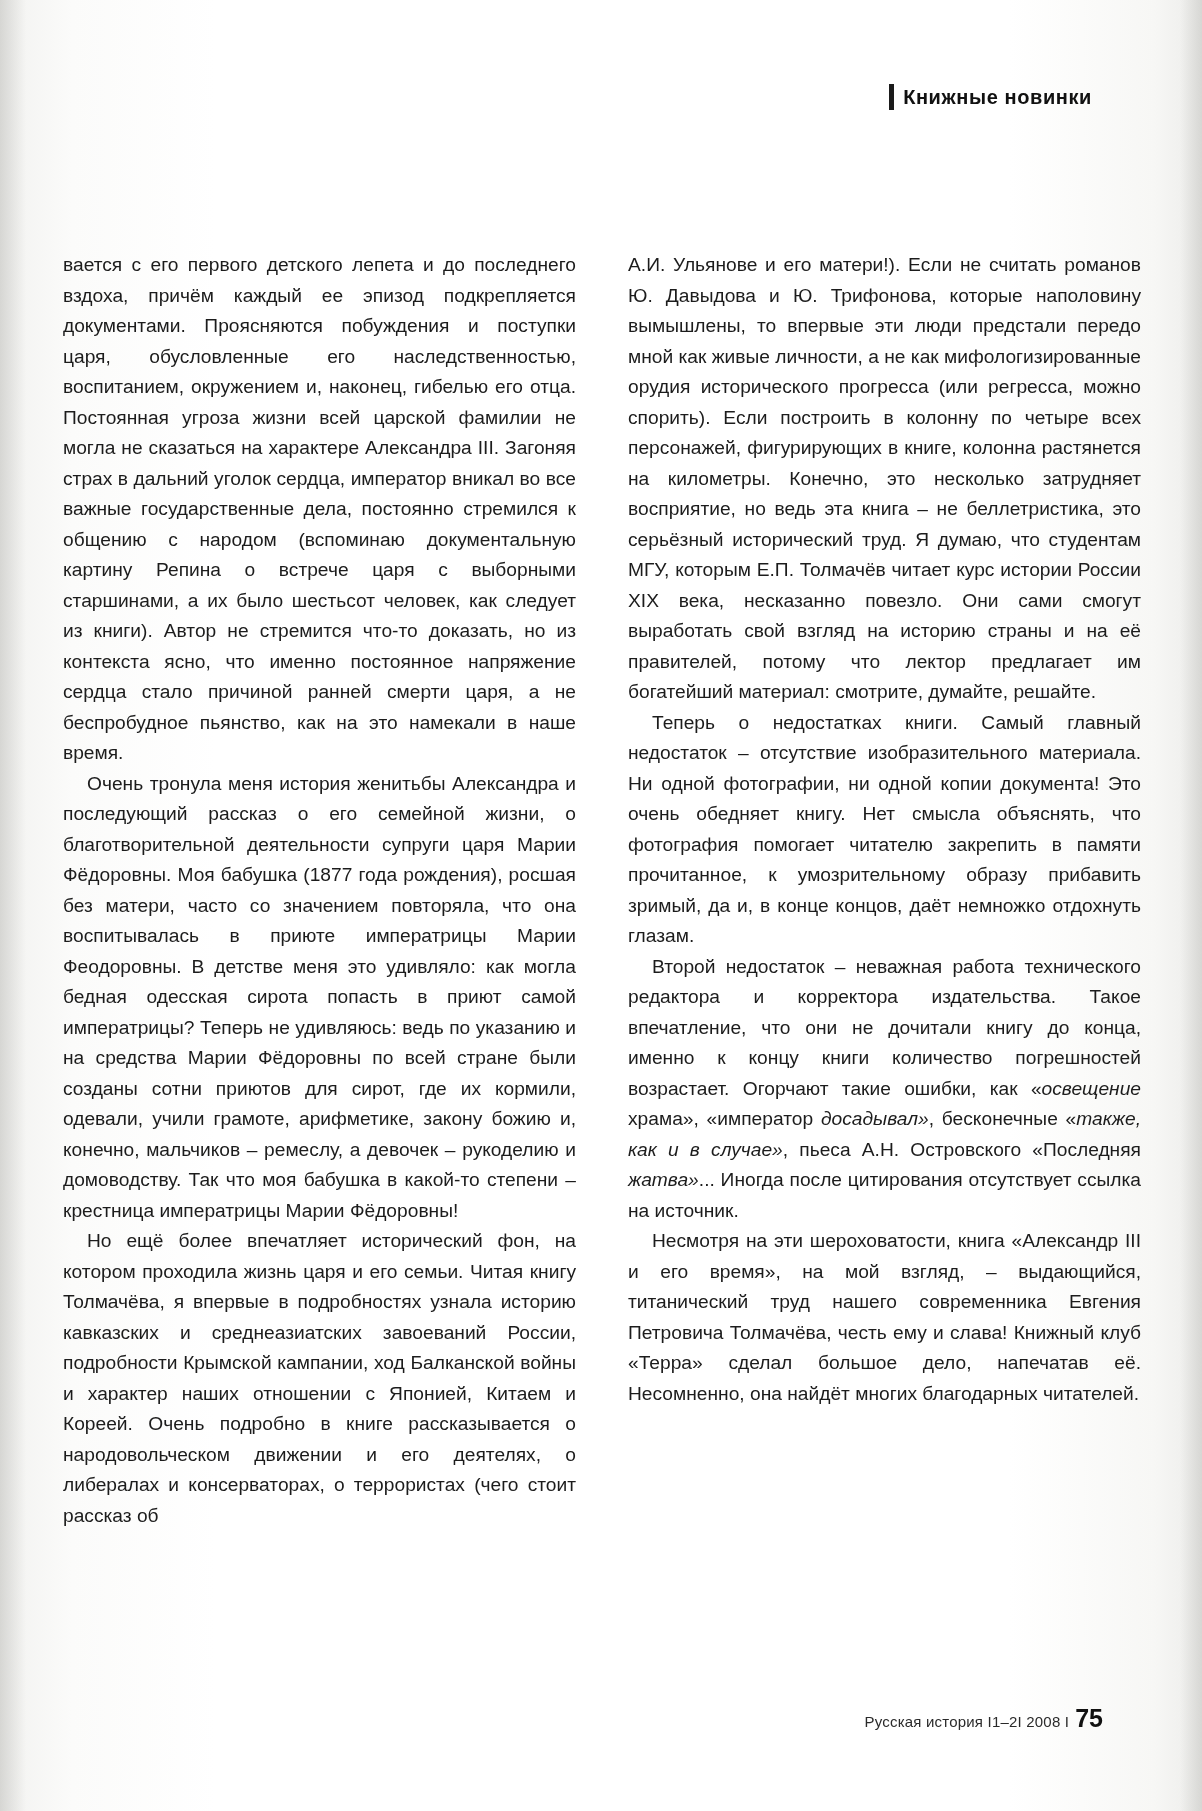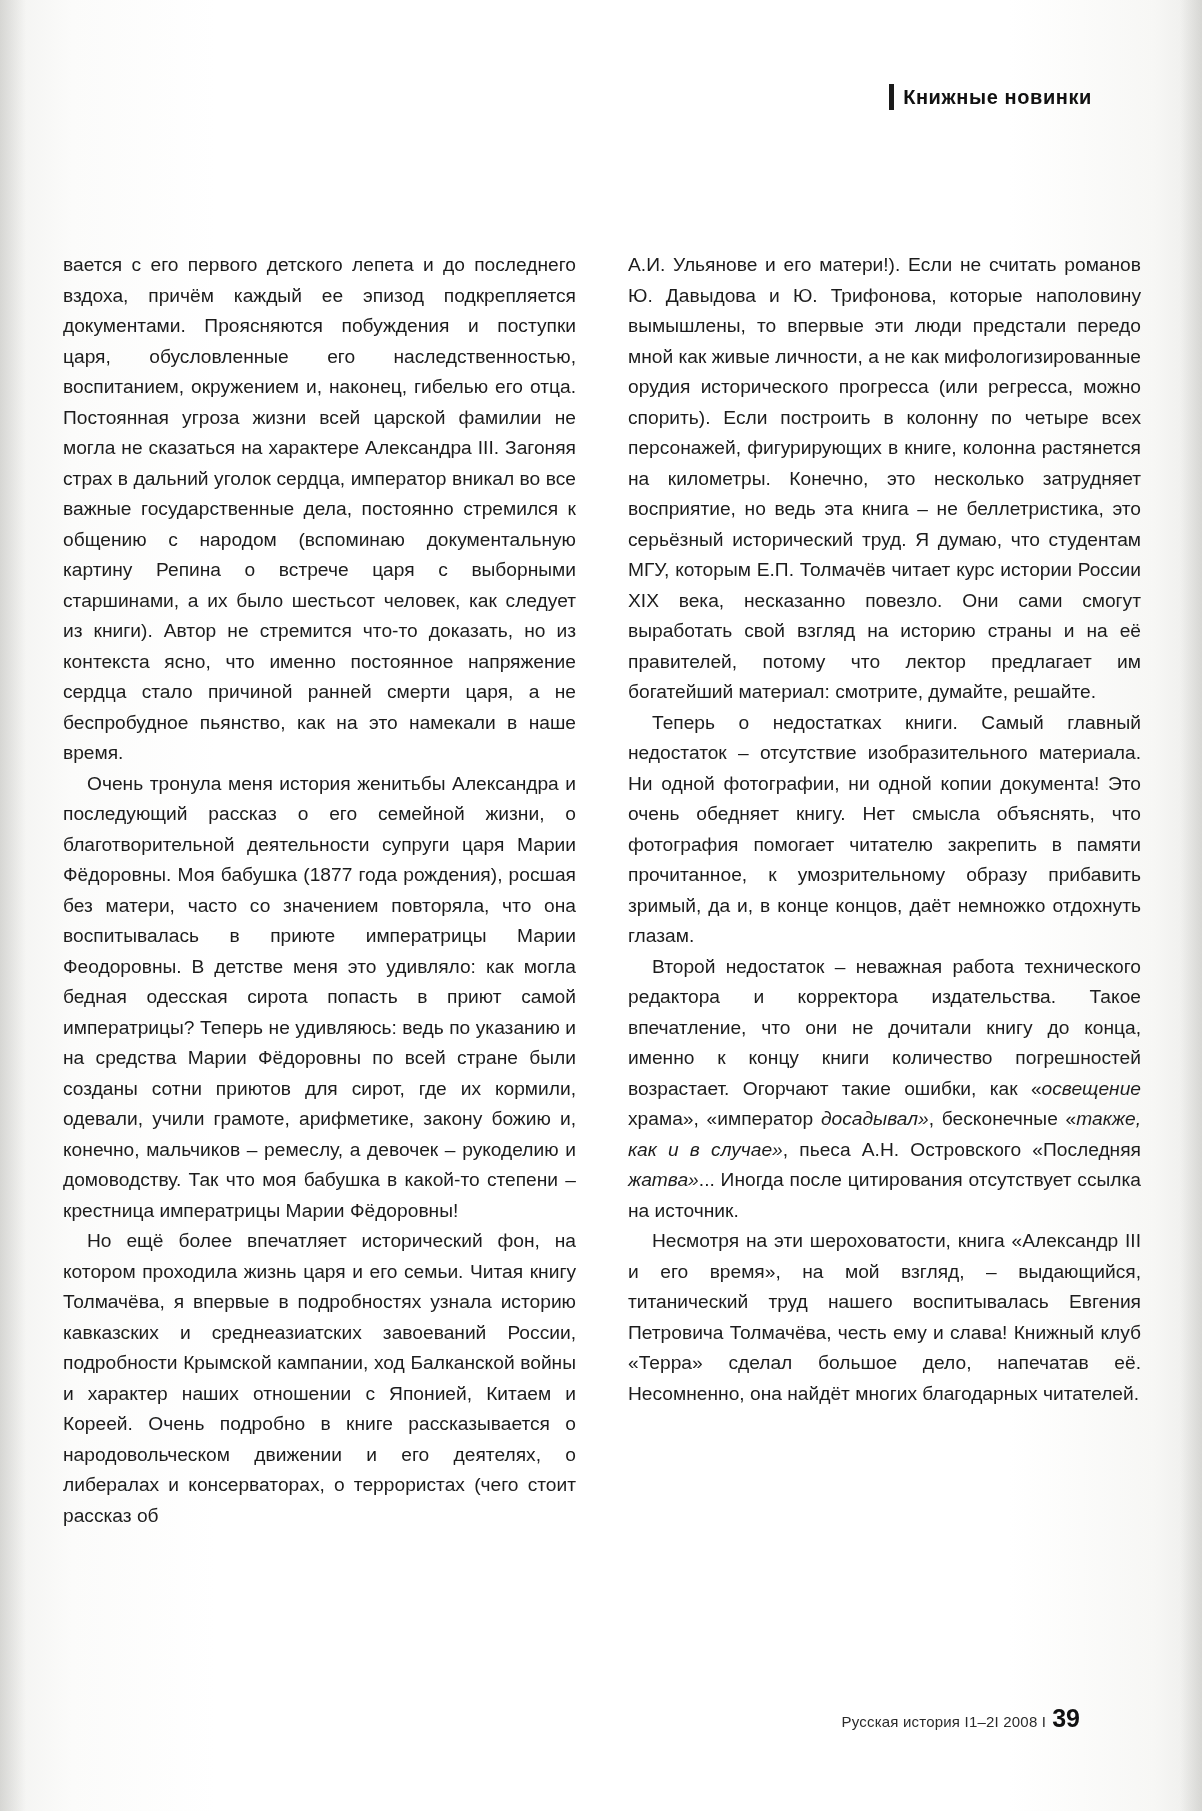--- a/index.html
+++ b/index.html
@@ -80,21 +80,21 @@
     font-style: italic;
     color: #1c1c1c;
   }
   .signature .name {
     font-weight: bold;
   }
   
   .footer {
     position: absolute;
     bottom: 78px;
-    right: 122px;
+    right: 99px;
     display: flex;
     align-items: baseline;
     gap: 6px;
     font-size: 15px;
     color: #2a2a2a;
     letter-spacing: 0.2px;
   }
   .footer .pagenum {
     font-size: 25px;
     font-weight: bold;
@@ -134,24 +134,24 @@
     <div class="col">
       <p class="body cont">вается с его первого детского лепета и до последнего вздоха, причём каждый ее эпизод подкрепляется документами. Проясняются побуждения и поступки царя, обусловленные его наследственностью, воспитанием, окружением и, наконец, гибелью его отца. Постоянная угроза жизни всей царской фамилии не могла не сказаться на характере Александра III. Загоняя страх в дальний уголок сердца, император вникал во все важные государственные дела, постоянно стремился к общению с народом (вспоминаю документальную картину Репина о встрече царя с выборными старшинами, а их было шестьсот человек, как следует из книги). Автор не стремится что-то доказать, но из контекста ясно, что именно постоянное напряжение сердца стало причиной ранней смерти царя, а не беспробудное пьянство, как на это намекали в наше время.</p>
       <p class="body">Очень тронула меня история женитьбы Александра и последующий рассказ о его семейной жизни, о благотворительной деятельности супруги царя Марии Фёдоровны. Моя бабушка (1877 года рождения), росшая без матери, часто со значением повторяла, что она воспитывалась в приюте императрицы Марии Феодоровны. В детстве меня это удивляло: как могла бедная одесская сирота попасть в приют самой императрицы? Теперь не удивляюсь: ведь по указанию и на средства Марии Фёдоровны по всей стране были созданы сотни приютов для сирот, где их кормили, одевали, учили грамоте, арифметике, закону божию и, конечно, мальчиков – ремеслу, а девочек – рукоделию и домоводству. Так что моя бабушка в какой-то степени – крестница императрицы Марии Фёдоровны!</p>
       <p class="body">Но ещё более впечатляет исторический фон, на котором проходила жизнь царя и его семьи. Читая книгу Толмачёва, я впервые в подробностях узнала историю кавказских и среднеазиатских завоеваний России, подробности Крымской кампании, ход Балканской войны и характер наших отношении с Японией, Китаем и Кореей. Очень подробно в книге рассказывается о народовольческом движении и его деятелях, о либералах и консерваторах, о террористах (чего стоит рассказ об</p>
     </div>
 
     <div class="col">
       <p class="body cont">А.И. Ульянове и его матери!). Если не считать романов Ю. Давыдова и Ю. Трифонова, которые наполовину вымышлены, то впервые эти люди предстали передо мной как живые личности, а не как мифологизированные орудия исторического прогресса (или регресса, можно спорить). Если построить в колонну по четыре всех персонажей, фигурирующих в книге, колонна растянется на километры. Конечно, это несколько затрудняет восприятие, но ведь эта книга – не беллетристика, это серьёзный исторический труд. Я думаю, что студентам МГУ, которым Е.П. Толмачёв читает курс истории России XIX века, несказанно повезло. Они сами смогут выработать свой взгляд на историю страны и на её правителей, потому что лектор предлагает им богатейший материал: смотрите, думайте, решайте.</p>
       <p class="body">Теперь о недостатках книги. Самый главный недостаток – отсутствие изобразительного материала. Ни одной фотографии, ни одной копии документа! Это очень обедняет книгу. Нет смысла объяснять, что фотография помогает читателю закрепить в памяти прочитанное, к умозрительному образу прибавить зримый, да и, в конце концов, даёт немножко отдохнуть глазам.</p>
       <p class="body" id="mixed-para"><span>Второй недостаток – неважная работа технического редактора и корректора издательства. Такое впечатление, что они не дочитали книгу до конца, именно к концу книги количество погрешностей возрастает. Огорчают такие ошибки, как «</span><span class="italic">освещение</span><span> храма», «император </span><span class="italic">досадывал»</span><span>, бесконечные «</span><span class="italic">также, как и в случае»</span><span>, пьеса А.Н. Островского «Последняя </span><span class="italic">жатва»</span><span>... Иногда после цитирования отсутствует ссылка на источник.</span></p>
-      <p class="body">Несмотря на эти шероховатости, книга «Александр III и его время», на мой взгляд, – выдающийся, титанический труд нашего воспитывалась Евгения Петровича Толмачёва, честь ему и слава! Книжный клуб «Терра» сделал большое дело, напечатав её. Несомненно, она найдёт многих благодарных читателей.</p>
+      <p class="body">Несмотря на эти шероховатости, книга «Александр III и его время», на мой взгляд, – выдающийся, титанический труд нашего современника Евгения Петровича Толмачёва, честь ему и слава! Книжный клуб «Терра» сделал большое дело, напечатав её. Несомненно, она найдёт многих благодарных читателей.</p>
 
     </div>
 
   </div>
 
   <div class="footer">
     <span>Русская история I1–2I 2008 I</span>
-    <span class="pagenum">39</span>
+    <span class="pagenum">75</span>
   </div>
 
 </div>
 
 </body></html>

